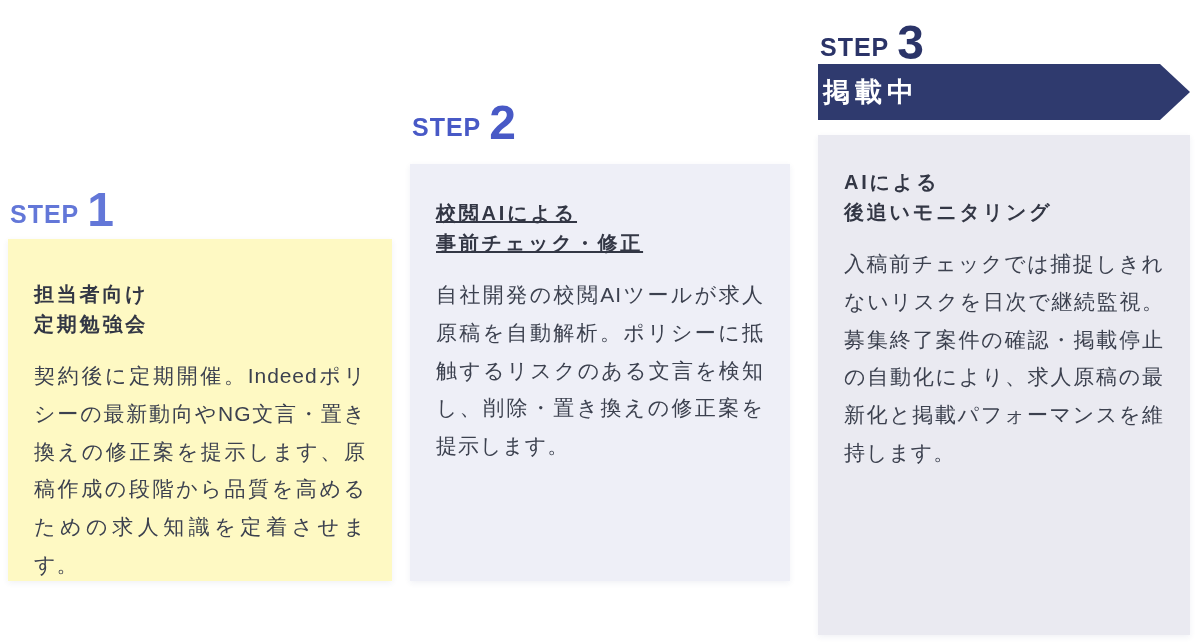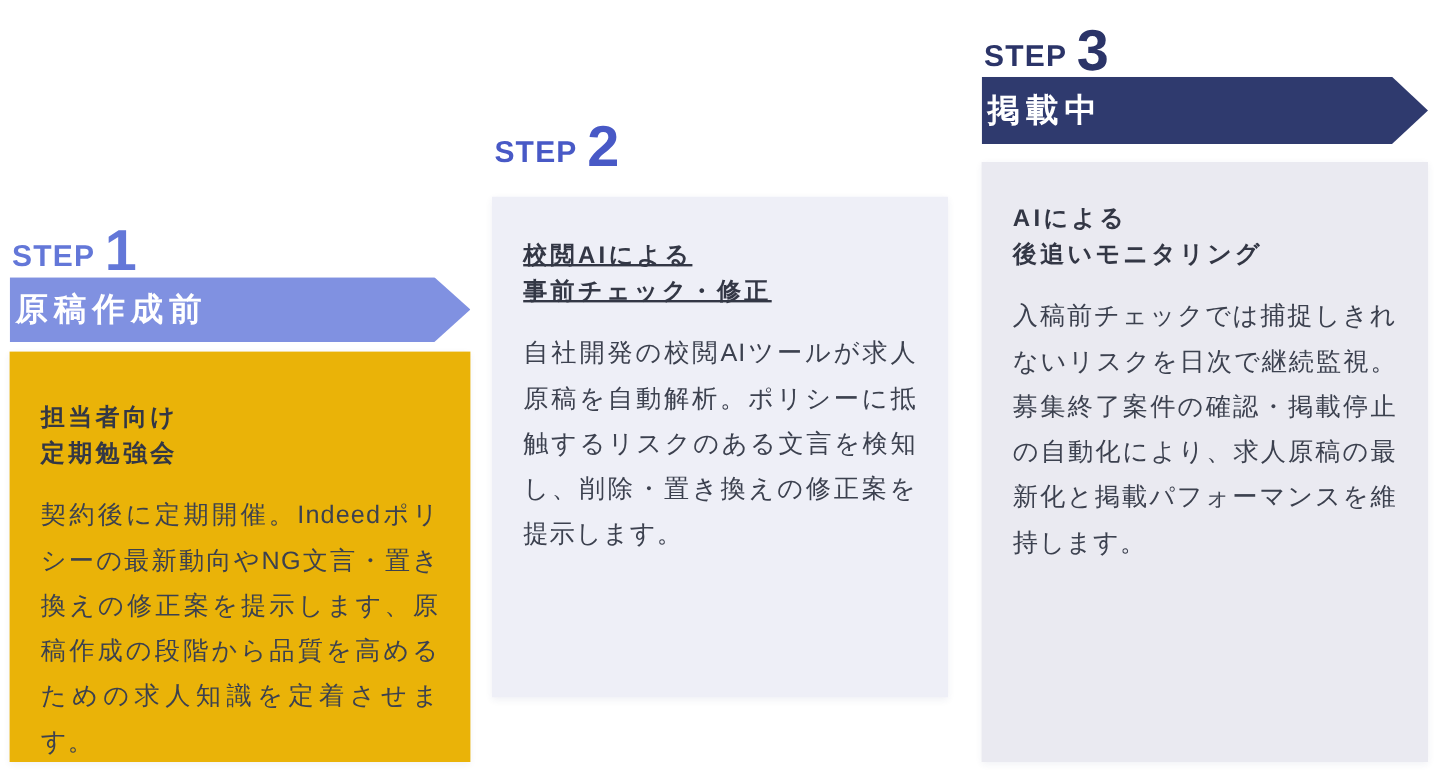--- a/index.html
+++ b/index.html
@@ -101,24 +101,21 @@
 </head>
 <body>
 
 <div class="canvas">
 
   <section class="step-col step-col-1">
     <div class="step-label" style="color: rgb(99, 119, 216);">
       <span class="step-word">STEP</span>
       <span class="step-num">1</span>
     </div>
-    <div class="banner" style="background: rgb(128, 145, 225);">
-      <span class="banner-text">原稿作成前</span>
-    </div>
-    <div class="card" style="background: #eab308;">
+    <div class="card" style="background: #fef9c3;">
       <h3 class="card-title">担当者向け
 定期勉強会</h3>
       <p class="card-body">契約後に定期開催。Indeedポリシーの最新動向やNG文言・置き換えの修正案を提示します、原稿作成の段階から品質を高めるための求人知識を定着させます。</p>
     </div>
   </section>
 
   <section class="step-col step-col-2">
     <div class="step-label" style="color: rgb(72, 89, 198);">
       <span class="step-word">STEP</span>
       <span class="step-num">2</span>

